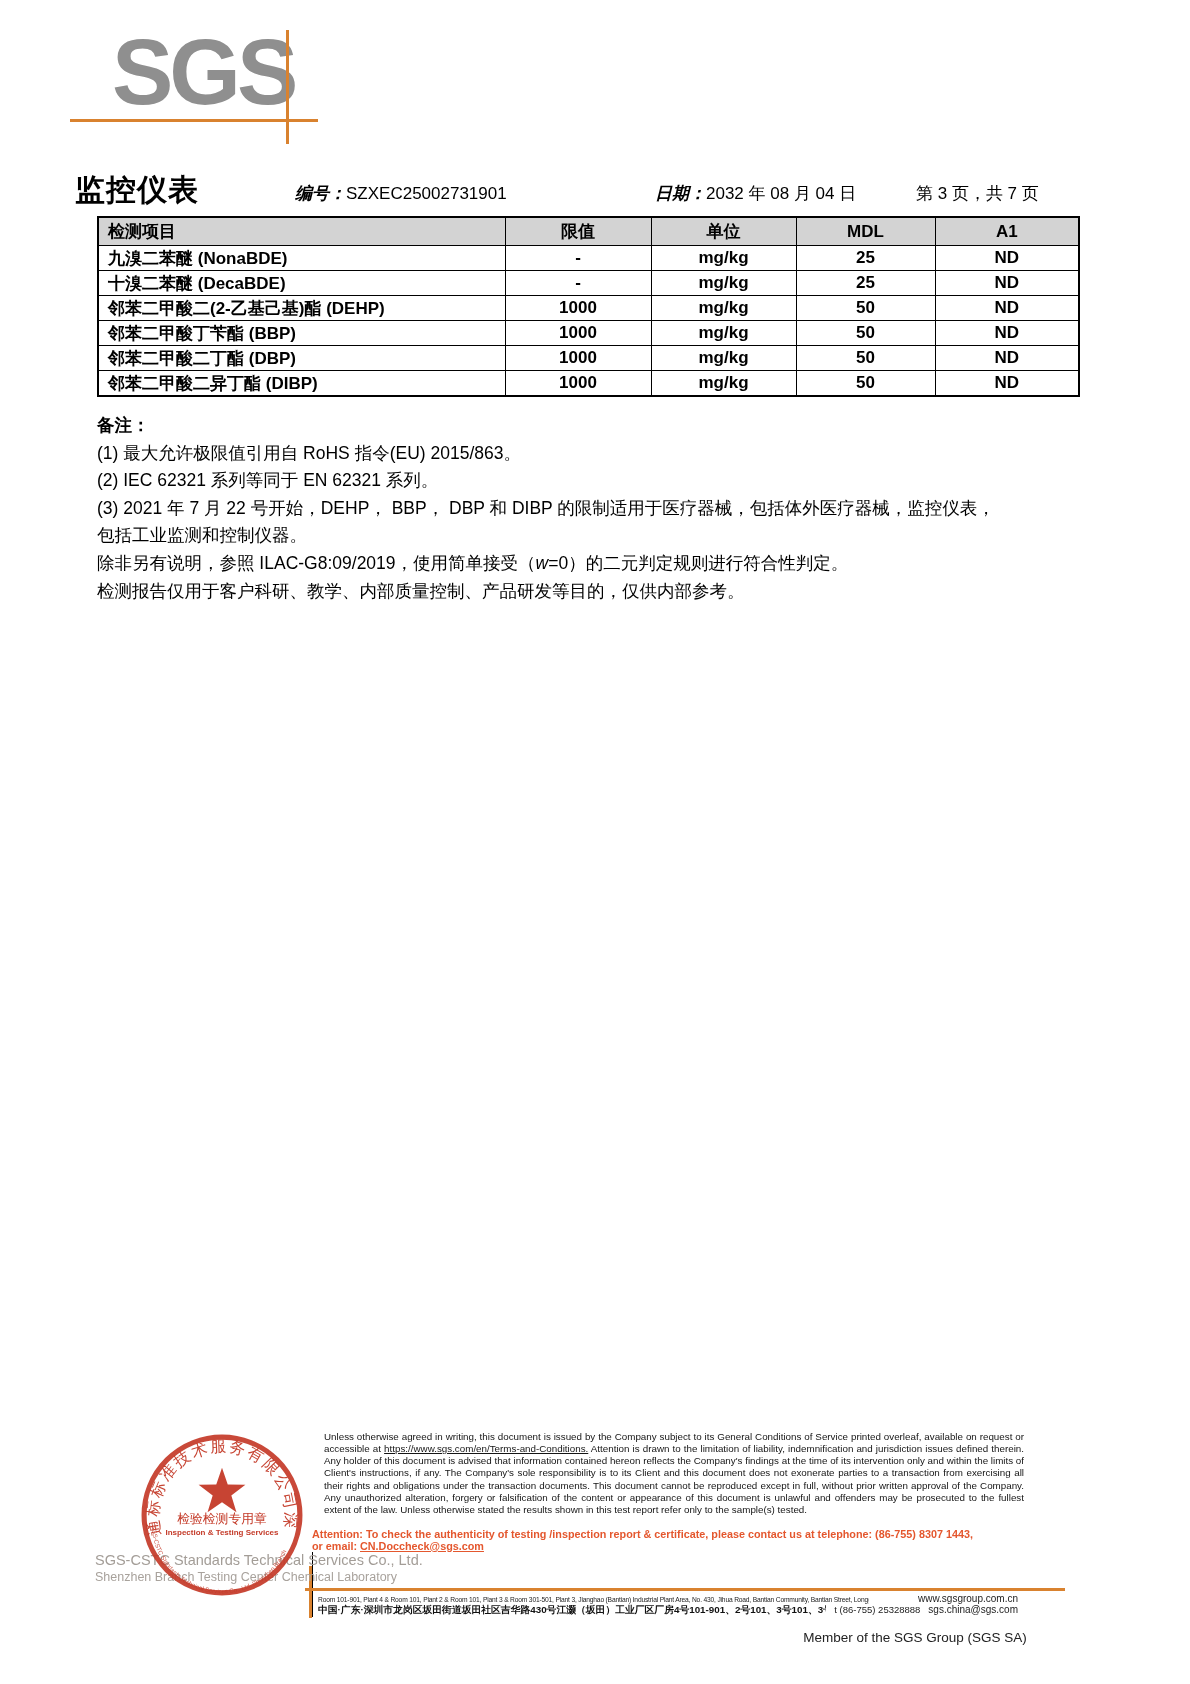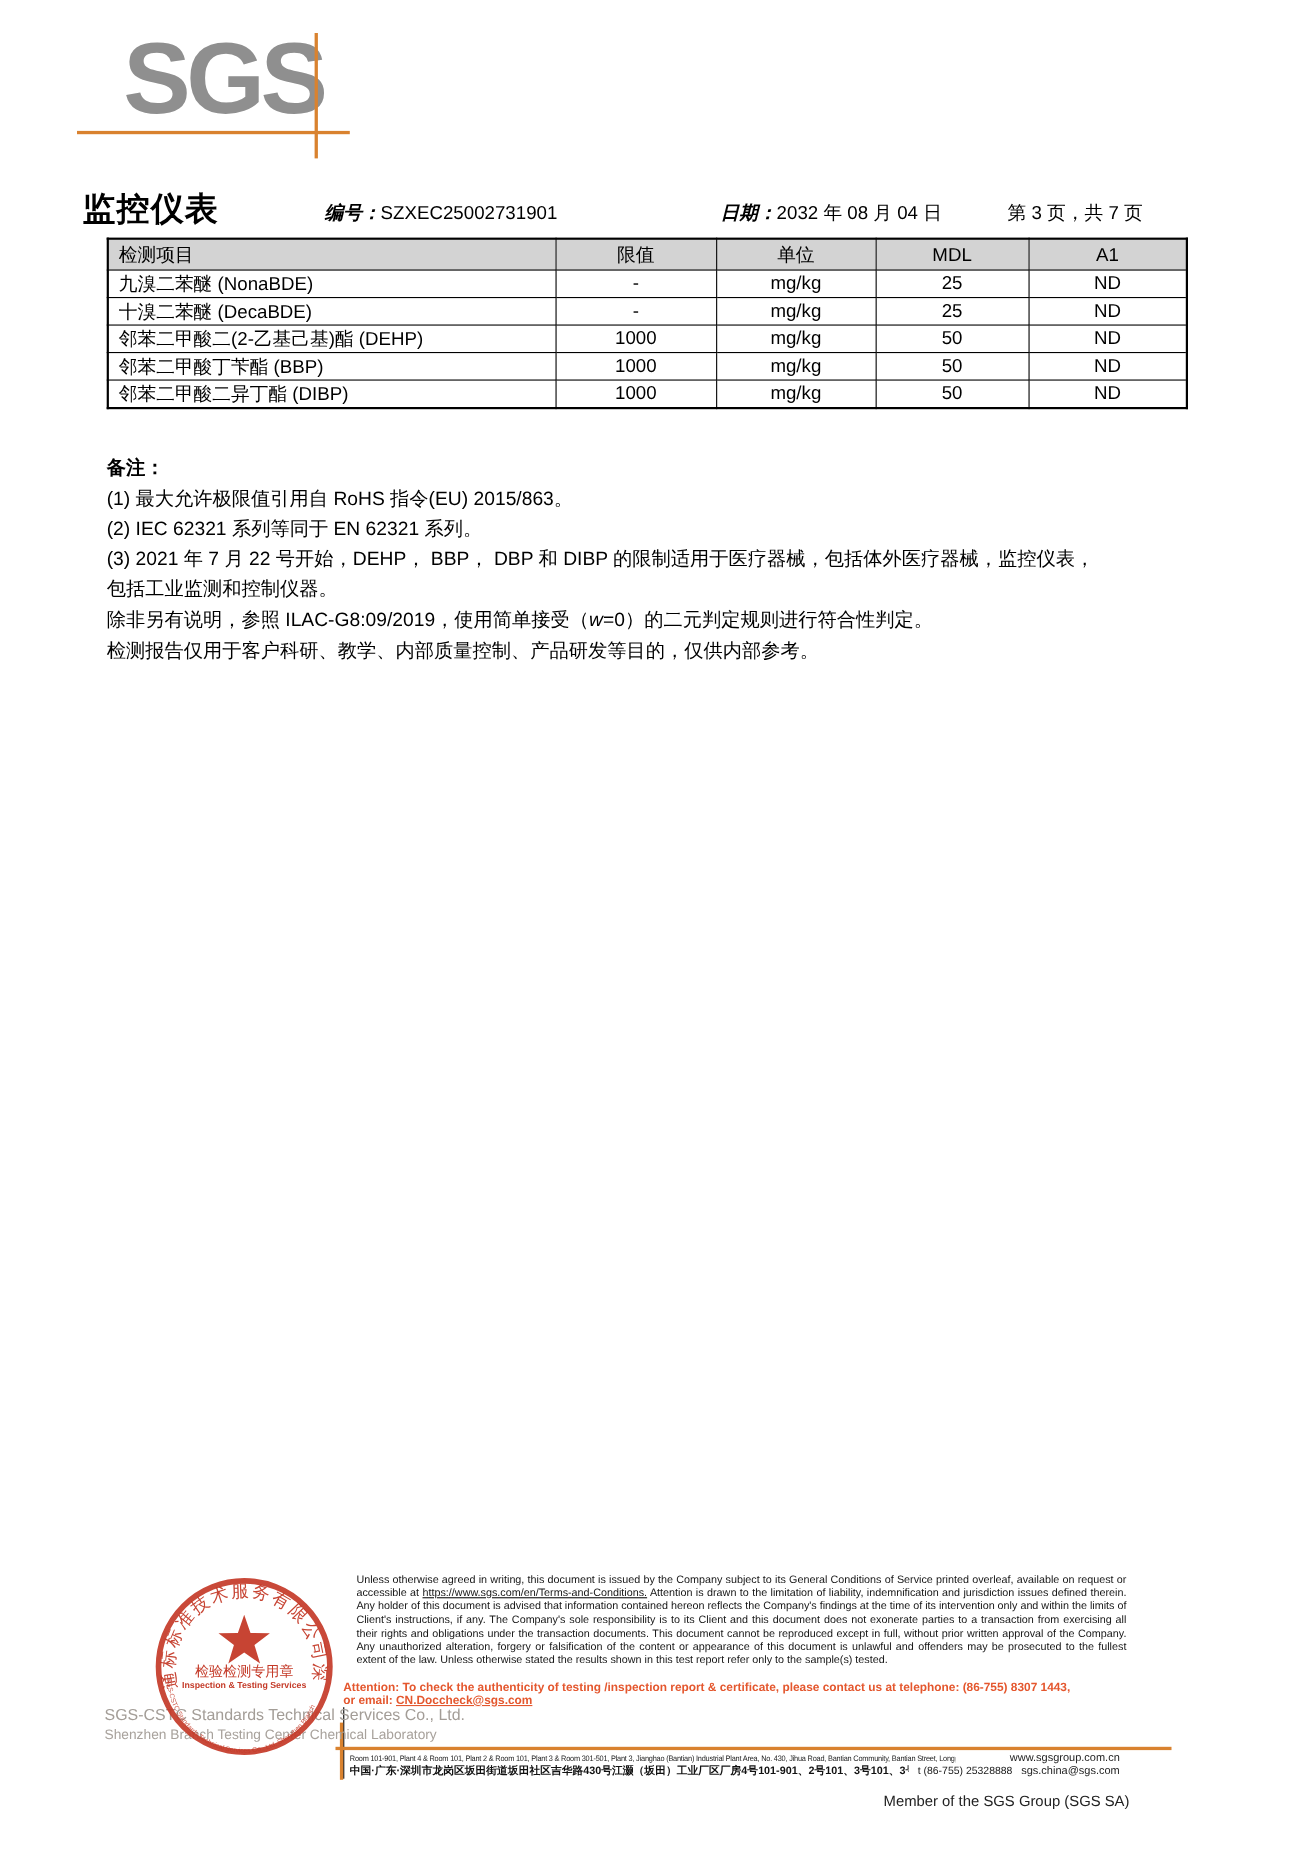--- a/index.html
+++ b/index.html
@@ -18,21 +18,21 @@
   .meta{position:absolute;top:182px;font-size:17px;}
   .meta b{font-weight:bold;font-style:italic;}
   .meta-no{left:295px;}
   .meta-date{left:655px;}
   .meta-page{left:916px;font-size:17px;}
 
   
   .report-table{position:absolute;left:97px;top:216px;width:981px;border-collapse:collapse;
                 table-layout:fixed;font-size:17px;}
   .report-table th,.report-table td{border:1px solid #000;padding:0 4px;height:24px;
-                text-align:center;overflow:hidden;white-space:nowrap;font-weight:normal;}
+                text-align:center;overflow:hidden;white-space:nowrap;font-weight:bold;}
   .report-table th{background:#d3d3d3;height:27px;}
   .report-table th.c-item,.report-table td.c-item{text-align:left;padding-left:9px;}
   .report-table{border:2px solid #000;}
 
   
   .notes{position:absolute;left:97px;top:412px;width:908px;font-size:17.5px;line-height:27.6px;}
   .notes .nt{font-weight:bold;}
   .notes i{font-style:italic;}
 
   
@@ -116,20 +116,27 @@
         <td>ND</td>
       </tr>
       <tr>
         <td class="c-item">邻苯二甲酸丁苄酯 (BBP)</td>
         <td>1000</td>
         <td>mg/kg</td>
         <td>50</td>
         <td>ND</td>
       </tr>
       <tr>
+        <td class="c-item">邻苯二甲酸二丁酯 (DBP)</td>
+        <td>1000</td>
+        <td>mg/kg</td>
+        <td>50</td>
+        <td>ND</td>
+      </tr>
+      <tr>
         <td class="c-item">邻苯二甲酸二异丁酯 (DIBP)</td>
         <td>1000</td>
         <td>mg/kg</td>
         <td>50</td>
         <td>ND</td>
       </tr>
     </tbody>
   </table>
 
   <div class="notes">

